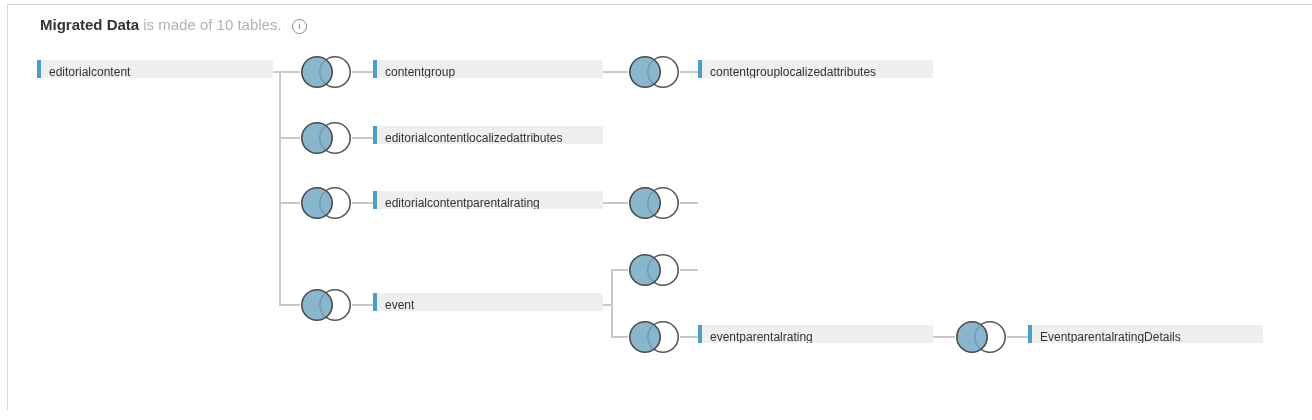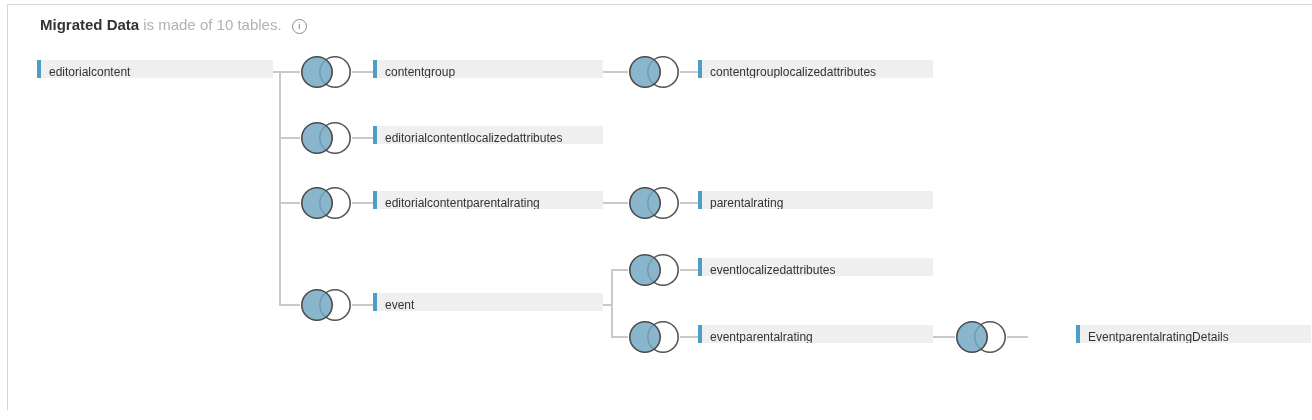--- a/index.html
+++ b/index.html
@@ -167,29 +167,23 @@
   </div>
   <div class="node" style="left:373px;top:60px;width:218px">
     <span>contentgroup</span>
   </div>
   <div class="node" style="left:373px;top:191px;width:218px">
     <span>editorialcontentparentalrating</span>
   </div>
   <div class="node" style="left:373px;top:126px;width:218px">
     <span>editorialcontentlocalizedattributes</span>
   </div>
-  <div class="node" style="left:698px;top:191px;width:223px">
-    <span>parentalrating</span>
-  </div>
-  <div class="node" style="left:698px;top:258px;width:223px">
-    <span>eventlocalizedattributes</span>
-  </div>
   <div class="node" style="left:698px;top:325px;width:223px">
     <span>eventparentalrating</span>
   </div>
   <div class="node" style="left:373px;top:293px;width:218px">
     <span>event</span>
   </div>
-  <div class="node" style="left:1076px;top:325px;width:223px">
+  <div class="node" style="left:1028px;top:325px;width:223px">
     <span>EventparentalratingDetails</span>
   </div>
 
 </div>
 
 </body></html>

